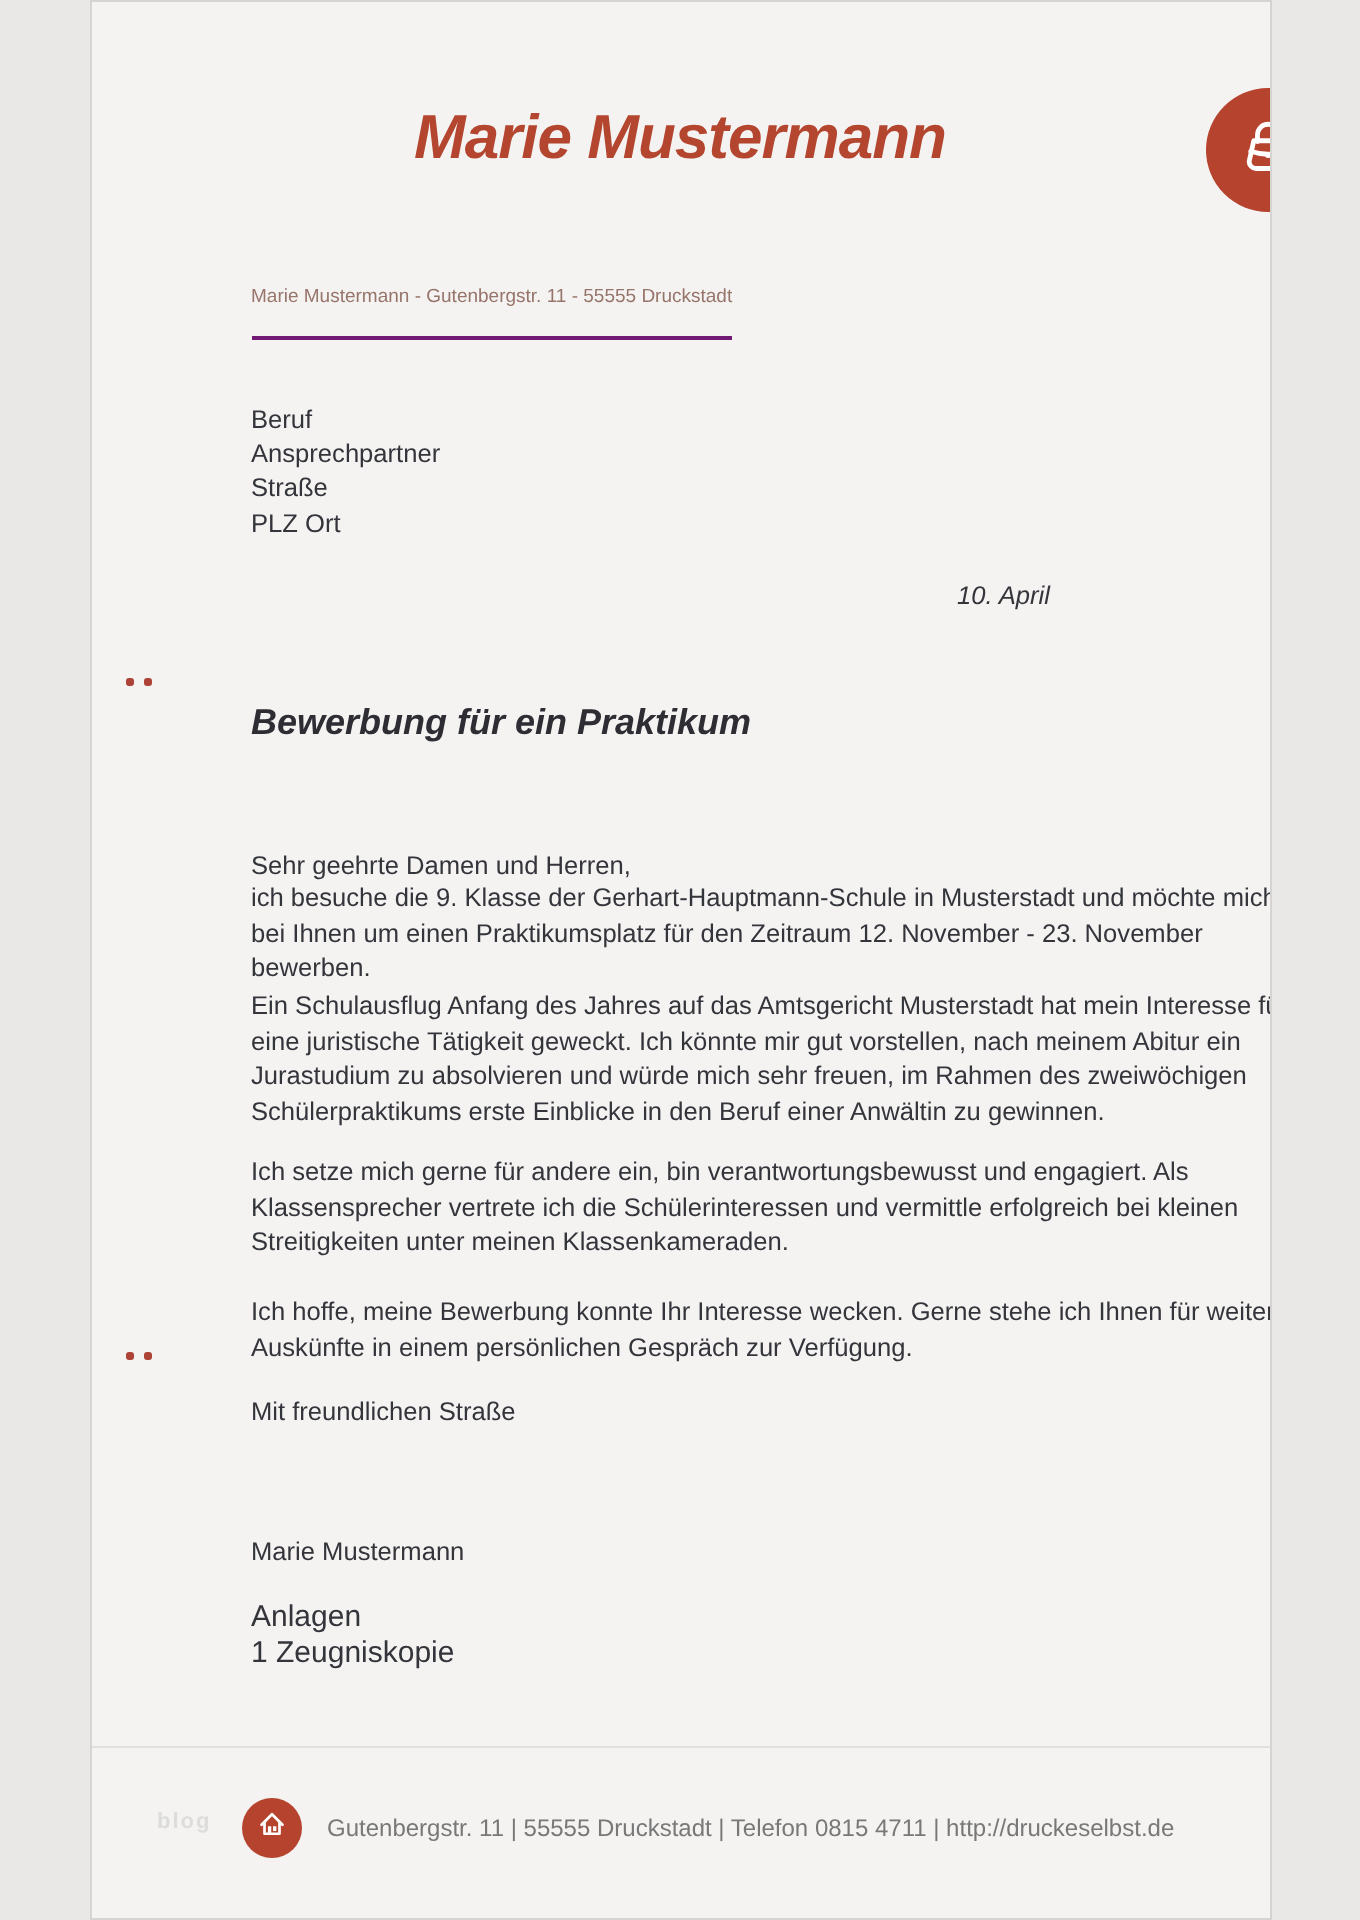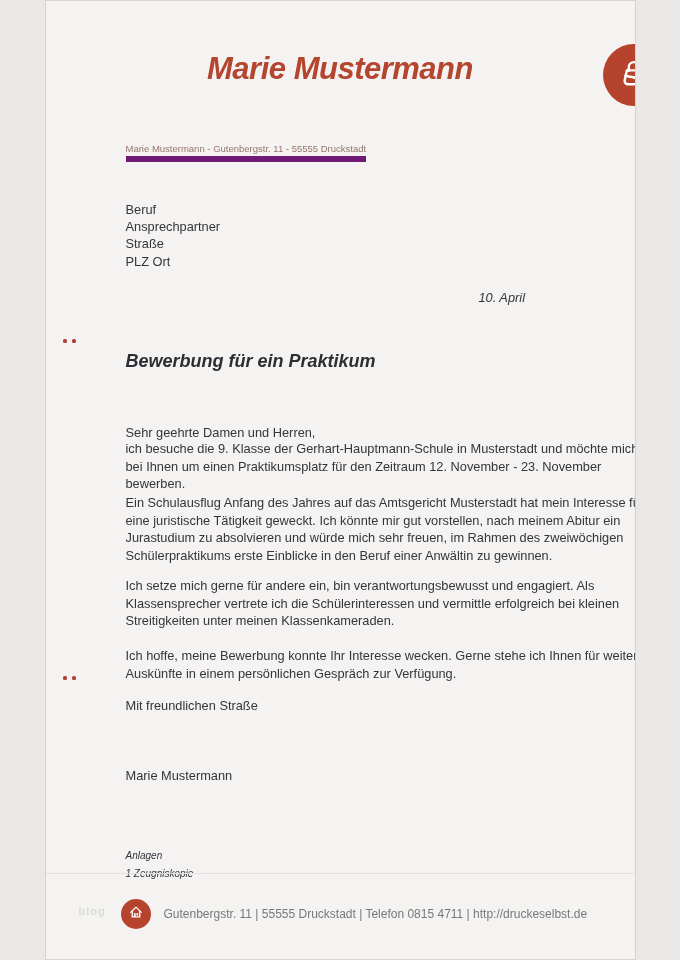--- a/index.html
+++ b/index.html
@@ -23,21 +23,21 @@
     color:#b4452e;
   }
   .logo-circle{
     position:absolute;left:557px;top:43px;width:62px;height:62px;
     border-radius:50%;background:#b5432d;
     display:flex;align-items:center;justify-content:center;
   }
   .sender-line{
     position:absolute;left:80px;top:142px;
     font-size:9.5px;color:#97756a;
-    padding-bottom:2px;border-bottom:6px solid #701a75;
+    padding-bottom:14px;border-bottom:2px solid #701a75;
     display:inline-block;
   }
   
   .recipient{
     position:absolute;left:80px;top:200px;
     font-size:12.8px;line-height:17.2px;color:#34343b;
   }
   .date{
     position:absolute;left:405px;top:289px;
     font-size:12.8px;font-style:italic;color:#34343b;margin-left:28px;
@@ -56,22 +56,22 @@
     position:absolute;left:80px;width:527px;
     font-size:12.8px;line-height:17.6px;color:#34343b;
   }
   .p-salutation{top:423px;}
   .p-1{top:439px;}
   .p-2{top:493px;}
   .p-3{top:576px;}
   .p-4{top:646px;}
   .p-closing{top:696px;}
   .p-signature{top:766px;}
-  .enclosures{position:absolute;left:80px;top:846px;
-    font-size:10px;line-height:17.6px;color:#34343b;font-style:italic;}
+  .enclosures{position:absolute;left:80px;top:799px;
+    font-size:15px;line-height:17.6px;color:#34343b;}
   
   .footer-divider{
     position:absolute;left:0;top:872px;width:100%;height:0;
     border-top:1px solid #e2e0de;
   }
   .footer-watermark{
     position:absolute;left:33px;top:904px;
     font-size:11px;font-weight:700;color:#dcdcda;letter-spacing:1px;
   }
   .footer-logo{

